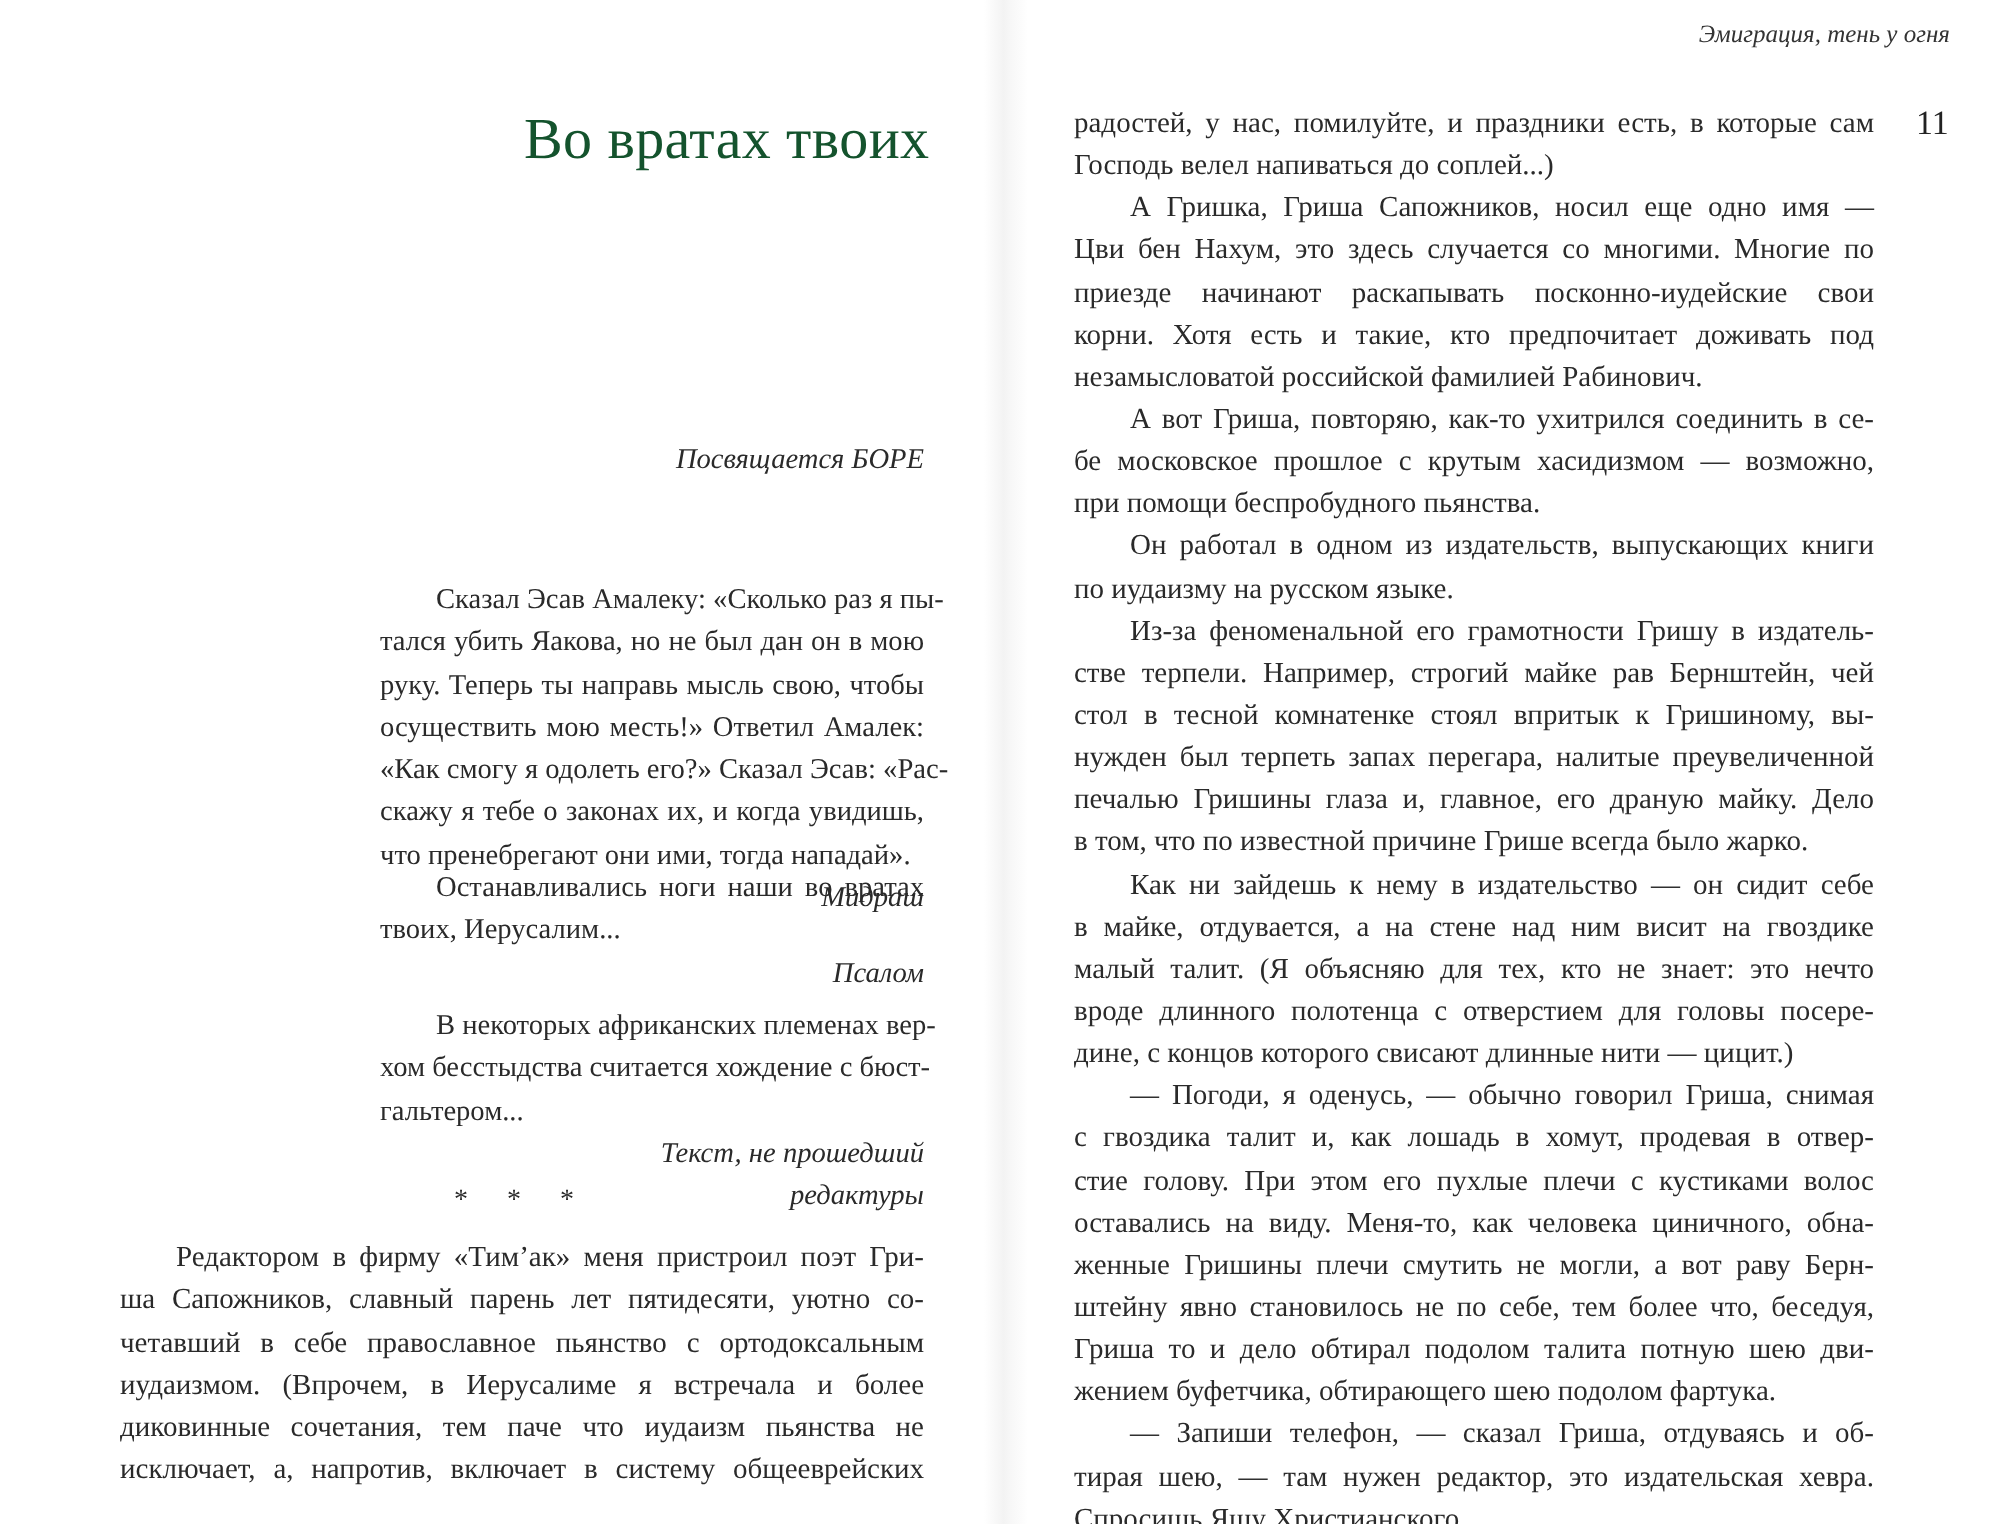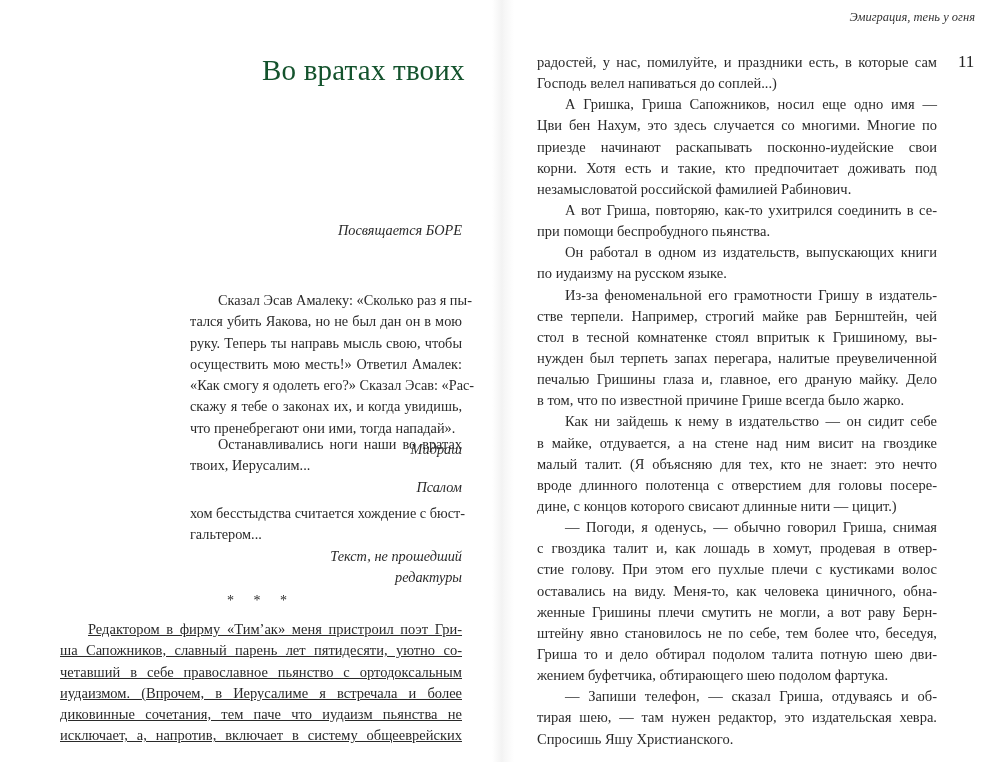--- a/index.html
+++ b/index.html
@@ -21,21 +21,21 @@
   
   .chapter-title {
     position: absolute; left: 262px; top: 54px;
     font-size: 29px; color: #14532d; white-space: nowrap; letter-spacing: 0.2px;
   }
   .epi-block { position: absolute; left: 190px; width: 272px; font-size: 14.3px; line-height: 21.3px; margin-top: 32px; }
   .epi-src { text-align: right; font-style: italic; margin: 0; }
   .dedication { position: absolute; left: 190px; width: 272px; top: 222px; text-align: right; font-style: italic; font-size: 14.3px; }
 
   .stars { position: absolute; left: 0; width: 462px; top: 593px; padding-left: 60px; text-align: center; font-size: 14px; letter-spacing: 8px; box-sizing: border-box; }
-  .body-left { position: absolute; left: 60px; width: 402px; top: 619px; font-size: 14.5px; line-height: 21.3px; text-decoration: underline; }
+  .body-left { position: absolute; left: 60px; width: 402px; top: 619px; font-size: 14.5px; line-height: 21.3px; }
 
   
   .running-head { position: absolute; right: 25px; top: 10px; font-style: italic; font-size: 12.5px; color: #333; }
   .page-number { position: absolute; left: 958px; top: 52px; font-size: 17px; color: #222; }
   .body-right { position: absolute; left: 537px; width: 400px; top: 52px; font-size: 14.5px; line-height: 21.15px; }
 
   .line { display: block; white-space: nowrap; text-align: justify; text-align-last: justify; height: 21.3px; }
   .body-right .line { height: 21.15px; }
   .line.last { text-align-last: left; }
   .line.indent { padding-left: 28px; box-sizing: border-box; }
@@ -62,20 +62,21 @@
       <p class="epi-src">Мидраш</p>
     </div>
 
     <div class="epi-block" style="top:402px;">
       <span class="line indent">Останавливались ноги наши во вратах</span>
       <span class="line last">твоих, Иерусалим...</span>
       <p class="epi-src">Псалом</p>
     </div>
 
     <div class="epi-block" style="top:471px;">
+      <span class="line indent">В некоторых африканских племенах вер-</span>
       <span class="line">хом бесстыдства считается хождение с бюст-</span>
       <span class="line last">гальтером...</span>
       <p class="epi-src">Текст, не прошедший</p>
       <p class="epi-src">редактуры</p>
     </div>
 
     <div class="stars">* * *</div>
 
     <div class="body-left">
       <span class="line indent">Редактором в фирму «Тим’ак» меня пристроил поэт Гри-</span>
@@ -92,20 +93,21 @@
 
   <div class="body-right">
     <span class="line">радостей, у нас, помилуйте, и праздники есть, в которые сам</span>
     <span class="line last">Господь велел напиваться до соплей...)</span>
     <span class="line indent">А Гришка, Гриша Сапожников, носил еще одно имя —</span>
     <span class="line">Цви бен Нахум, это здесь случается со многими. Многие по</span>
     <span class="line">приезде начинают раскапывать посконно-иудейские свои</span>
     <span class="line">корни. Хотя есть и такие, кто предпочитает доживать под</span>
     <span class="line last">незамысловатой российской фамилией Рабинович.</span>
     <span class="line indent">А вот Гриша, повторяю, как-то ухитрился соединить в се-</span>
+    <span class="line">бе московское прошлое с крутым хасидизмом — возможно,</span>
     <span class="line last">при помощи беспробудного пьянства.</span>
     <span class="line indent">Он работал в одном из издательств, выпускающих книги</span>
     <span class="line last">по иудаизму на русском языке.</span>
     <span class="line indent">Из-за феноменальной его грамотности Гришу в издатель-</span>
     <span class="line">стве терпели. Например, строгий майке рав Бернштейн, чей</span>
     <span class="line">стол в тесной комнатенке стоял впритык к Гришиному, вы-</span>
     <span class="line">нужден был терпеть запах перегара, налитые преувеличенной</span>
     <span class="line">печалью Гришины глаза и, главное, его драную майку. Дело</span>
     <span class="line last">в том, что по известной причине Грише всегда было жарко.</span>
     <span class="line indent">Как ни зайдешь к нему в издательство — он сидит себе</span>

